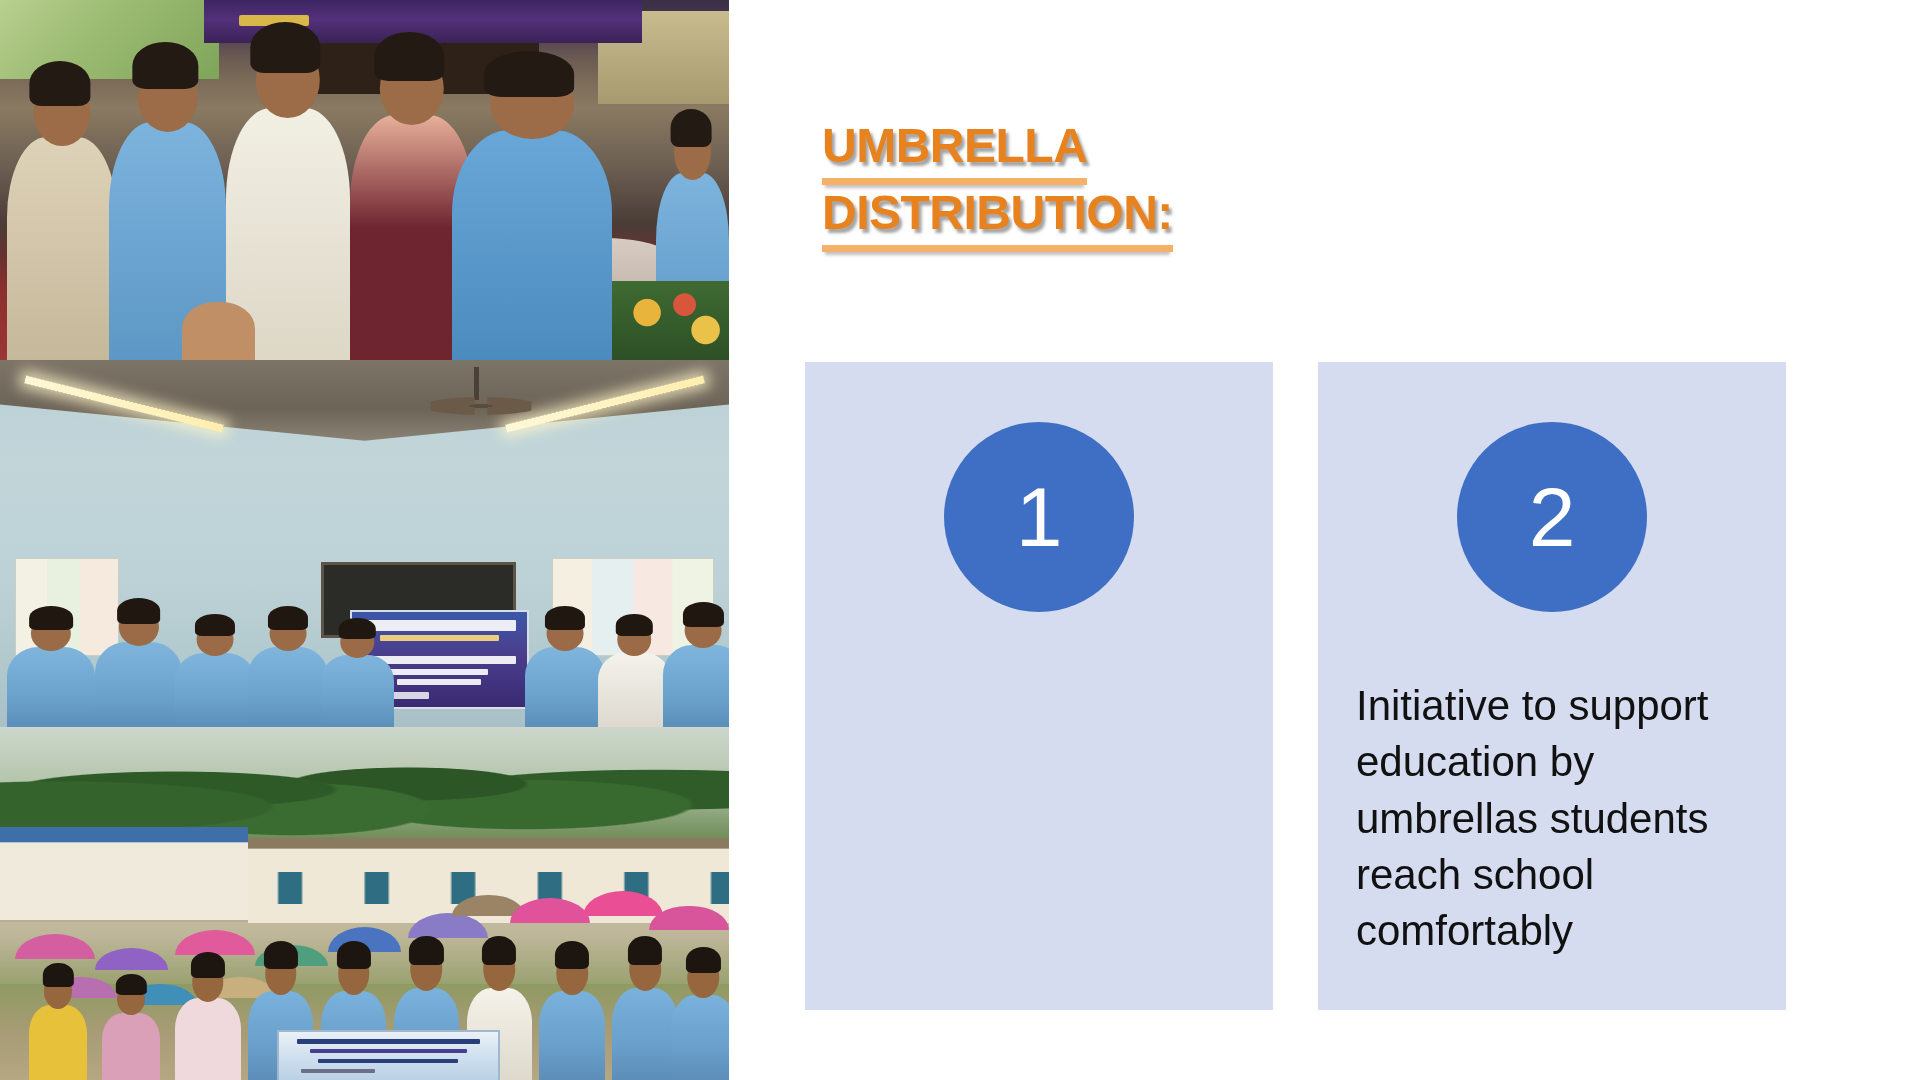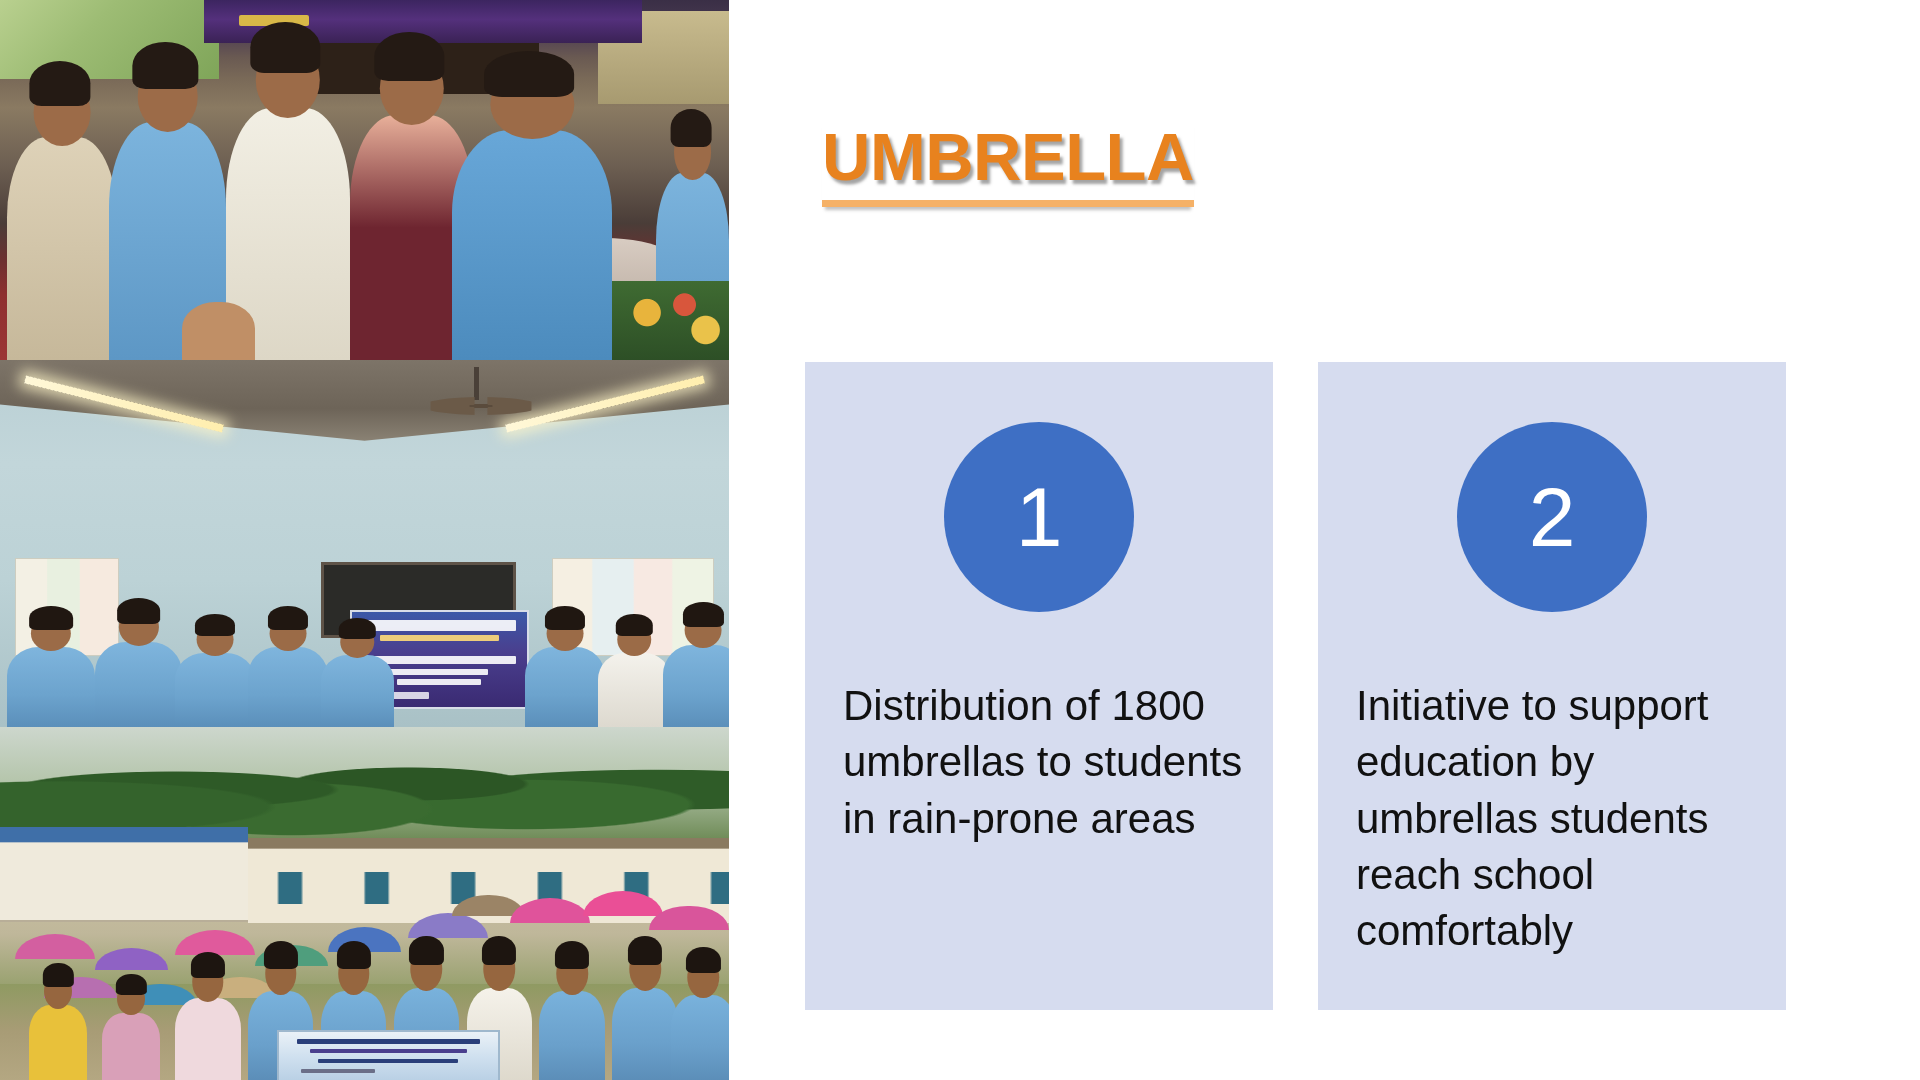--- a/index.html
+++ b/index.html
@@ -259,21 +259,21 @@
     right: 0;
     bottom: 0;
     background: #ffffff;
   }
 
   .title {
     position: absolute;
     left: 93px;
     top: 118px;
     width: 700px;
-    font-size: 67px;
+    font-size: 48px;
     font-weight: bold;
     line-height: 1.17;
     color: #E8821E;
     letter-spacing: -0.5px;
     text-shadow: 3px 4px 3px rgba(90,90,90,0.55);
   }
   .title-line {
     display: inline-block;
     padding-bottom: 4px;
     border-bottom: 7px solid #F5B167;
@@ -418,27 +418,27 @@
           <i class="b4"></i>
       </div>
     </div>
 
   </div>
 
   <div class="content">
 
     <div class="title">
       <div><span class="title-line">UMBRELLA</span></div>
+      <div><span class="title-line">DISTRIBUTION:</span></div>
     </div>
 
     <div class="cards">
 
       <div class="card">
         <div class="card-num">1</div>
-        <div class="card-text">Distribution of 1800 umbrellas to students in rain-prone areas</div>
       </div>
 
       <div class="card">
         <div class="card-num">2</div>
         <div class="card-text">Initiative to support education by umbrellas students reach school comfortably</div>
       </div>
 
     </div>
 
   </div>

